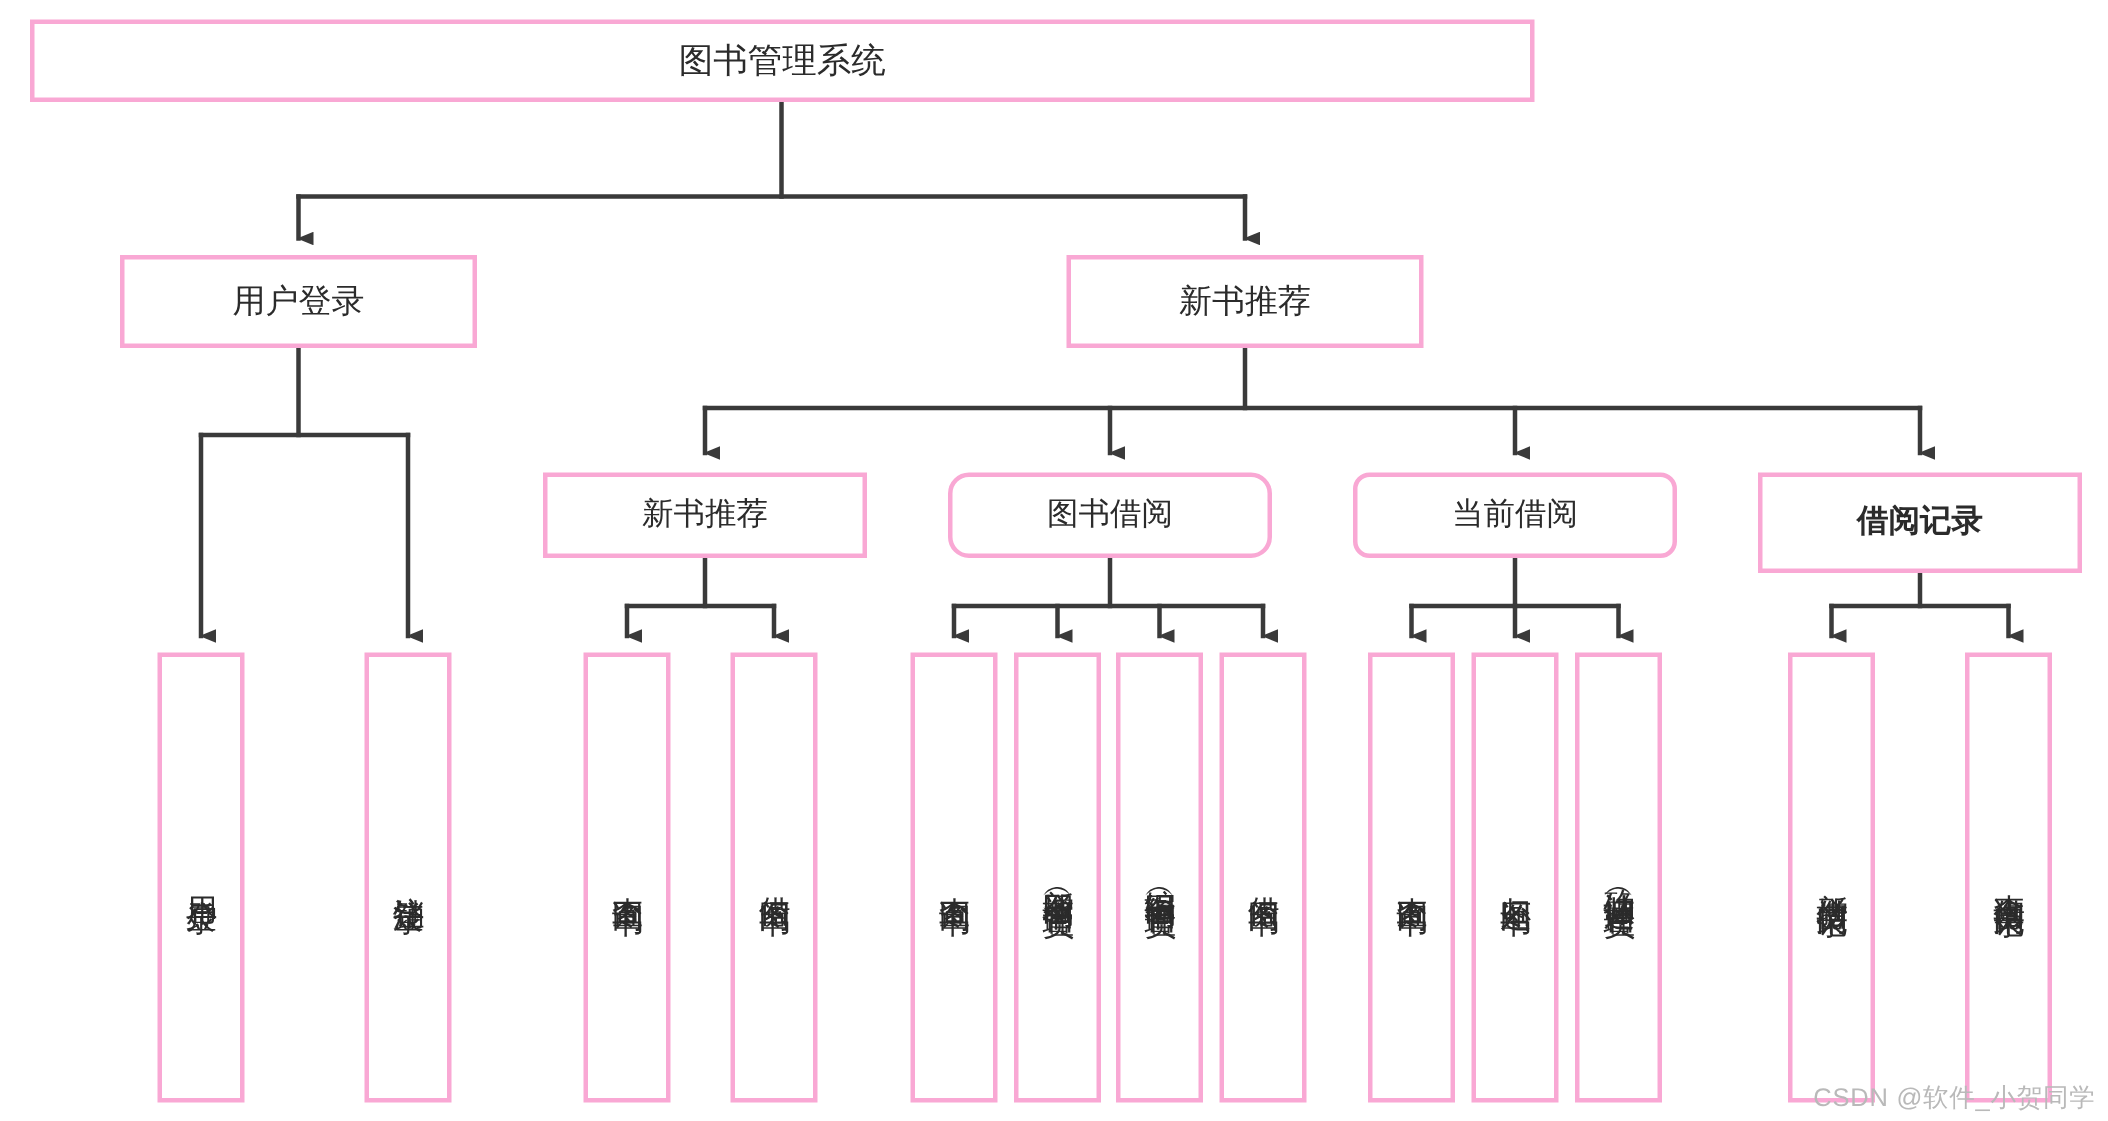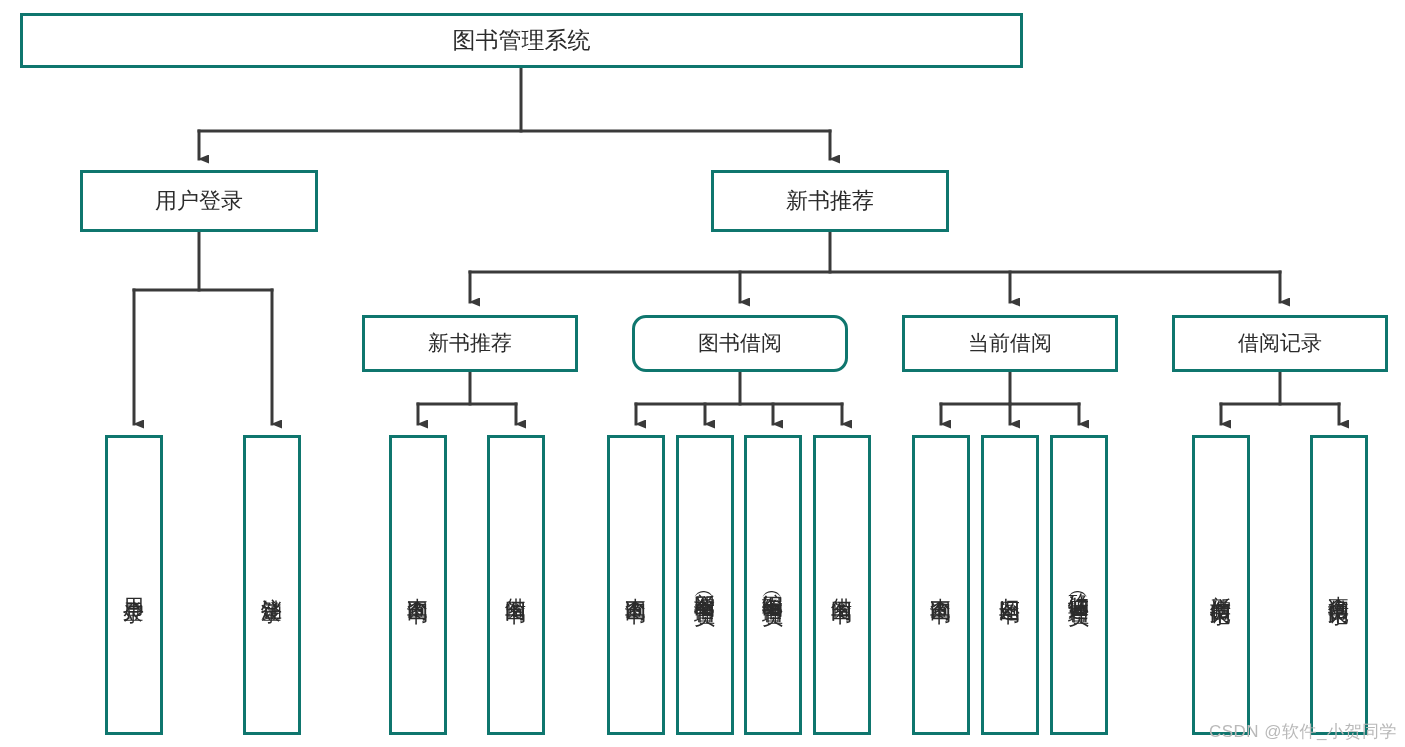--- a/index.html
+++ b/index.html
@@ -23,21 +23,21 @@
     position: absolute;
     left: 0;
     top: 0;
     width: 1405px;
     height: 747px;
   }
   .node-box {
     position: absolute;
     box-sizing: border-box;
     background: #ffffff;
-    border: 3px solid #0f766e;
+    border: 3px solid #f9a8d4;
     display: flex;
     align-items: center;
     justify-content: center;
     overflow: hidden;
   }
   .node-label {
     font-family: "Liberation Sans", "DejaVu Sans", sans-serif;
     color: #2b2b2b;
     white-space: nowrap;
     line-height: 1.05;
@@ -141,24 +141,24 @@
   <div class="node-box lvl1" style="left:711px; top:170px; width:238px; height:62px;">
     <span class="node-label">新书推荐</span>
   </div>
 
   <div class="node-box lvl2" style="left:362px; top:315px; width:216px; height:57px;">
     <span class="node-label">新书推荐</span>
   </div>
   <div class="node-box lvl2" style="left:632px; top:315px; width:216px; height:57px;border-radius:14px;">
     <span class="node-label">图书借阅</span>
   </div>
-  <div class="node-box lvl2" style="left:902px; top:315px; width:216px; height:57px;">
+  <div class="node-box lvl2" style="left:902px; top:315px; width:216px; height:57px;border-radius:11px;">
     <span class="node-label">当前借阅</span>
   </div>
-  <div class="node-box lvl2" style="left:1172px; top:315px; width:216px; height:57px;">
+  <div class="node-box lvl2" style="left:1172px; top:315px; width:216px; height:67px;font-weight:bold;">
     <span class="node-label">借阅记录</span>
   </div>
 
   <div class="node-box leaf" style="left:105px; top:435px; width:58px; height:300px;">
     <span class="node-label">用户登录</span>
   </div>
   <div class="node-box leaf" style="left:243px; top:435px; width:58px; height:300px;">
     <span class="node-label">注销登录</span>
   </div>
 

